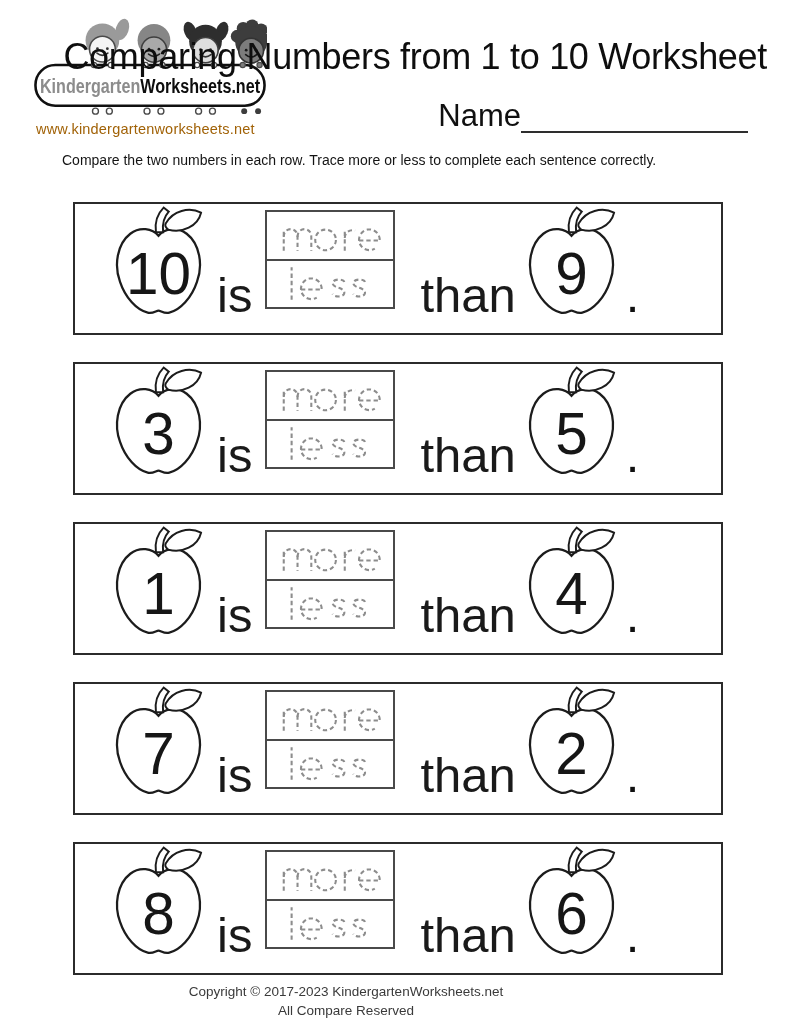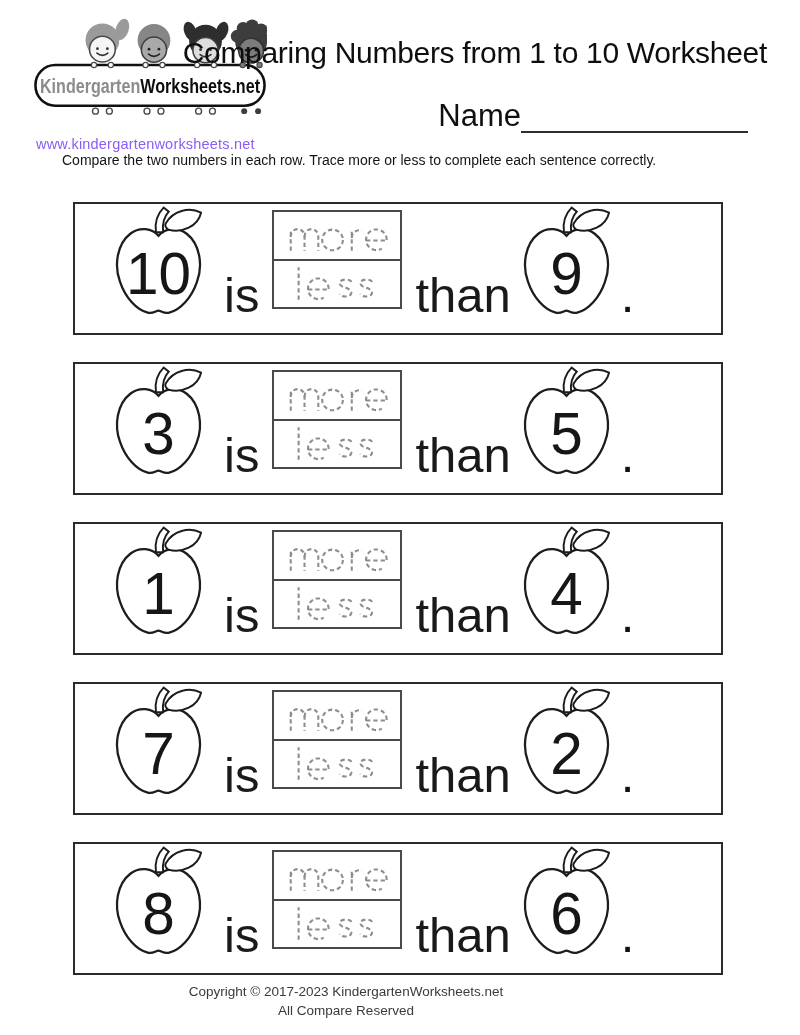--- a/index.html
+++ b/index.html
@@ -2,42 +2,42 @@
 <html><head>
 <meta charset="utf-8">
 <style>
   html,body{margin:0;padding:0}
   body{
     width:800px;height:1035px;background:#fff;position:relative;overflow:hidden;
     font-family:"Liberation Sans",sans-serif;color:#111;
   }
   
   .logo{position:absolute;left:33px;top:6px;width:234px;height:124px}
-  .logo-url{position:absolute;left:36px;top:136px;width:240px;font-size:14.5px;color:#8b5cf6;letter-spacing:.2px}
+  .logo-url{position:absolute;left:36px;top:121px;width:240px;font-size:14.5px;color:#a16207;letter-spacing:.2px}
   .sign-text{font:bold 21px "Liberation Sans",sans-serif}
   
-  .title{position:absolute;top:36px;right:33px;font-size:30px;letter-spacing:-.3px;color:#0e0e0e;white-space:nowrap}
+  .title{position:absolute;top:36px;right:33px;font-size:36px;letter-spacing:-.3px;color:#0e0e0e;white-space:nowrap}
   .name-line{position:absolute;top:99px;right:52px;display:flex;}
   .name-label{font-size:31px;color:#101010;line-height:1.1}
   .name-underline{width:227px;height:32px;border-bottom:2.6px solid #2e2e2e;margin-bottom:2px}
   
   .instructions{position:absolute;top:150px;left:62px;width:676px;font-size:14px;line-height:1.5;color:#141414}
   
   .rows{position:absolute;top:202px;left:73px;width:650px}
   .row{box-sizing:border-box;width:650px;height:133px;border:2px solid #2b2b2b;margin-bottom:27px;
        display:flex;align-items:flex-start;background:#fff}
   .apple{width:103px;height:121px;flex:none}
   .a-left{margin-left:32px}
   .a-right{margin-left:4px}
   .apple-num{font:57px "Liberation Sans",sans-serif;fill:#161616}
   .ap-body{fill:#fff;stroke:#1c1c1c;stroke-width:2.2}
   .ap-stem,.ap-leaf{fill:#fff;stroke:#1c1c1c;stroke-width:1.9}
   .word{font-size:49px;color:#1a1a1a;align-self:flex-end;margin-bottom:13px;line-height:1}
-  .w-is{margin-left:14px}
-  .w-than{margin-left:13px}
+  .w-is{margin-left:7px}
+  .w-than{margin-left:25px}
   .period{font-size:49px;color:#101010;align-self:flex-end;margin-bottom:13px;margin-left:3px;line-height:1}
   .tracebox{margin-left:13px;margin-top:6px;width:130px;height:99px;border:2px solid #4a4a4a;box-sizing:border-box;
             display:flex;flex-direction:column;flex:none;background:#fff}
   .trace-cell{flex:1;display:flex;align-items:center;justify-content:center}
   .trace-cell.top{border-bottom:2px solid #4a4a4a}
   .trace-stroke{stroke:#8d8d8d;stroke-width:2.1;fill:none;stroke-dasharray:4.4 3;stroke-linecap:butt}
   
   .footer{position:absolute;top:983px;left:0;width:692px;text-align:center;color:#3a3a3a;
           font-size:13.5px;line-height:1.4}
   .defs-holder{position:absolute;width:0;height:0;overflow:hidden}

